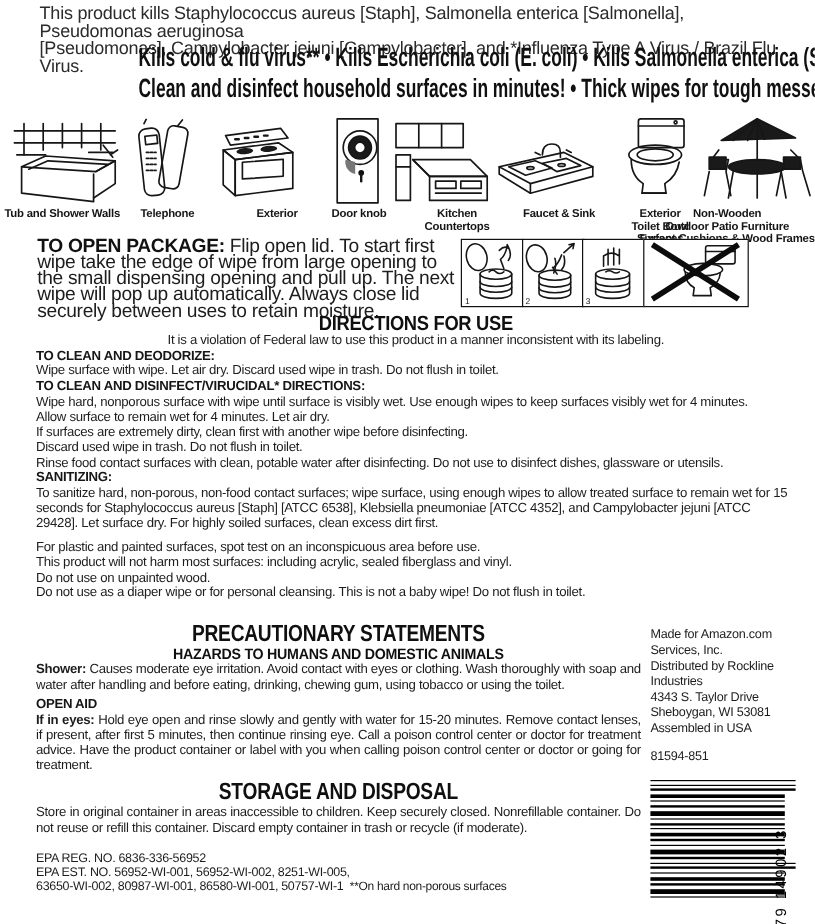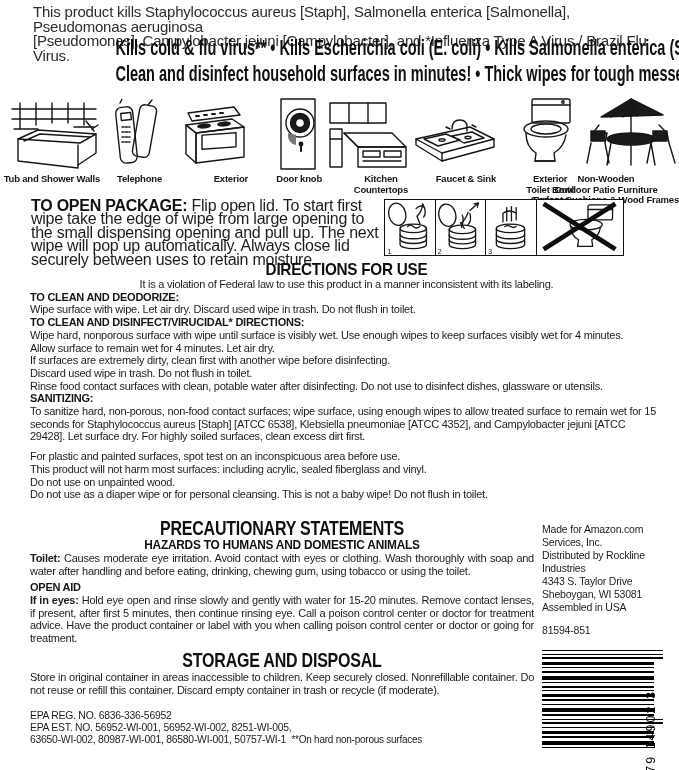--- a/index.html
+++ b/index.html
@@ -308,21 +308,21 @@
     <div>This product will not harm most surfaces: including acrylic, sealed fiberglass and vinyl.</div>
     <div>Do not use on unpainted wood.</div>
     <div>Do not use as a diaper wipe or for personal cleansing. This is not a baby wipe! Do not flush in toilet.</div>
   </div>
 
   <div class="cols">
     <div class="left-col">
       <div class="prec-title">PRECAUTIONARY STATEMENTS</div>
       <div class="prec-sub">HAZARDS TO HUMANS AND DOMESTIC ANIMALS</div>
       <div class="just">
-        <b>Toilet:</b>
+        <b>Shower:</b>
         <span>Causes moderate eye irritation. Avoid contact with eyes or clothing. Wash thoroughly with soap and water after handling and before eating, drinking, chewing gum, using tobacco or using the toilet.</span>
       </div>
       <div class="sec-h mt4">OPEN AID</div>
       <div class="just">
         <b>If in eyes:</b>
         <span>Hold eye open and rinse slowly and gently with water for 15-20 minutes. Remove contact lenses, if present, after first 5 minutes, then continue rinsing eye. Call a poison control center or doctor for treatment advice. Have the product container or label with you when calling poison control center or doctor or going for treatment.</span>
       </div>
       <div class="storage-title">STORAGE AND DISPOSAL</div>
       <div class="just">Store in original container in areas inaccessible to children. Keep securely closed. Nonrefillable container. Do not reuse or refill this container. Discard empty container in trash or recycle (if moderate).</div>
       <div class="epa-row">

